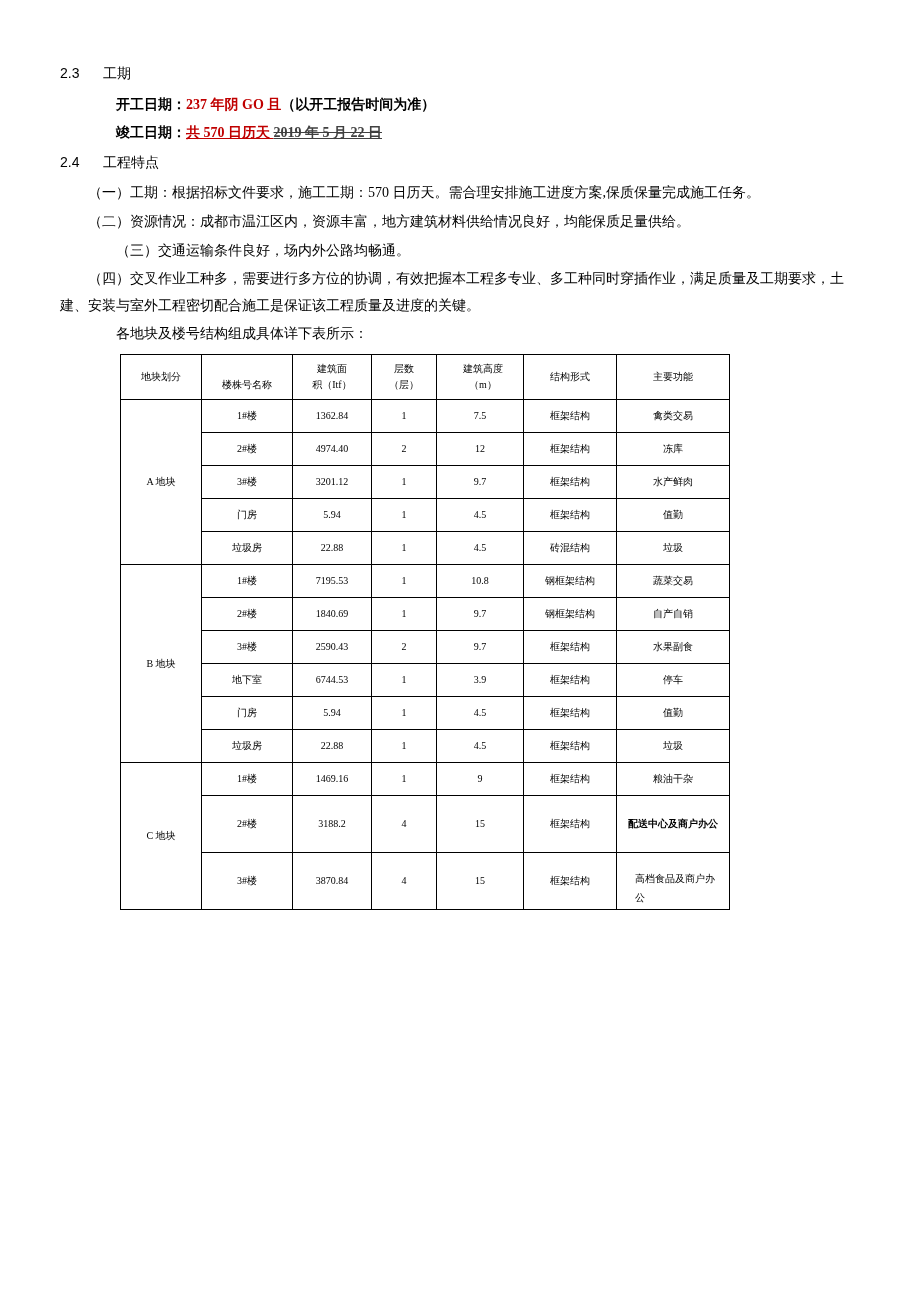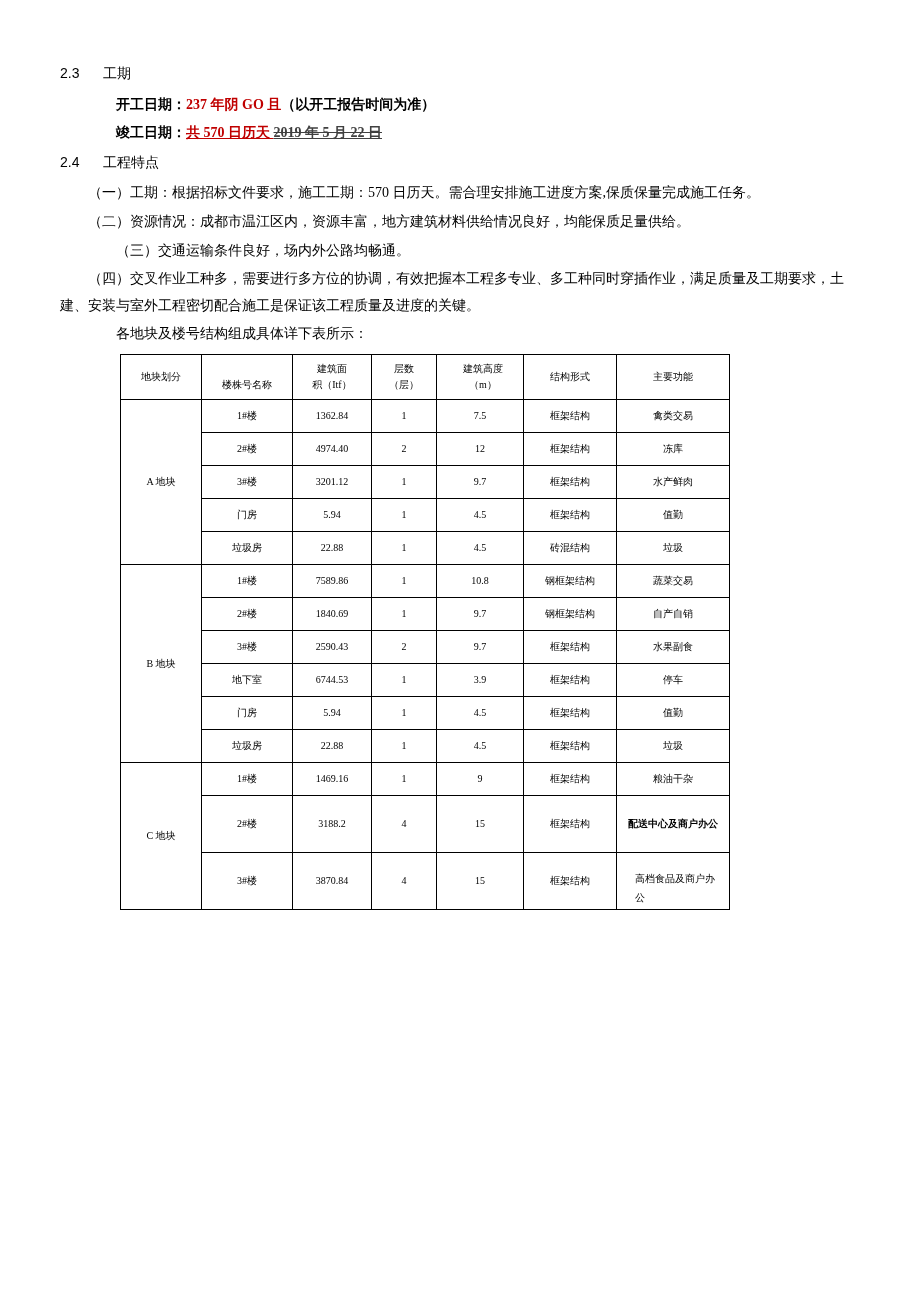--- a/index.html
+++ b/index.html
@@ -143,21 +143,21 @@
     <td>22.88</td>
     <td>1</td>
     <td>4.5</td>
     <td>砖混结构</td>
     <td>垃圾</td>
   </tr>
 
   <tr>
     <td rowspan="6">B 地块</td>
     <td>1#楼</td>
-    <td>7589.86</td>
+    <td>7195.53</td>
     <td>1</td>
     <td>10.8</td>
     <td>钢框架结构</td>
     <td>蔬菜交易</td>
   </tr>
   <tr>
     <td>2#楼</td>
     <td>1840.69</td>
     <td>1</td>
     <td>9.7</td>

